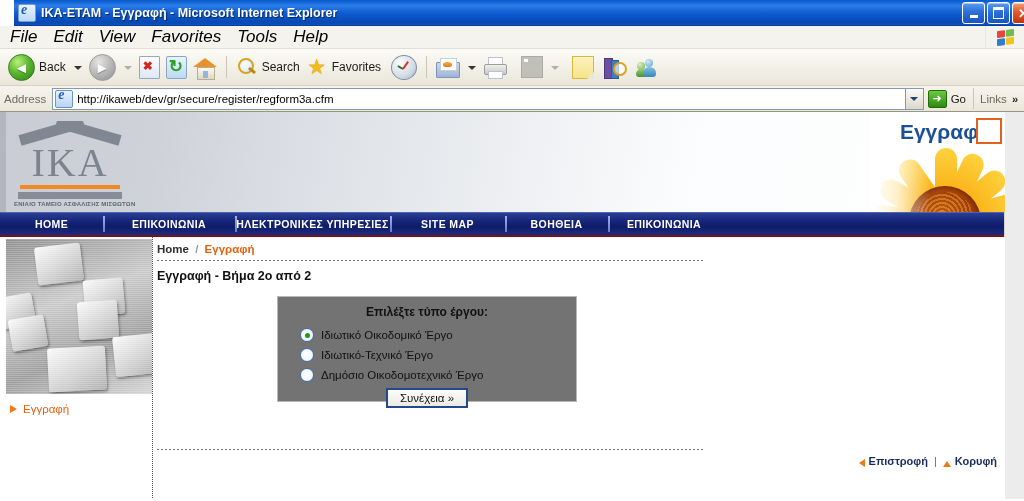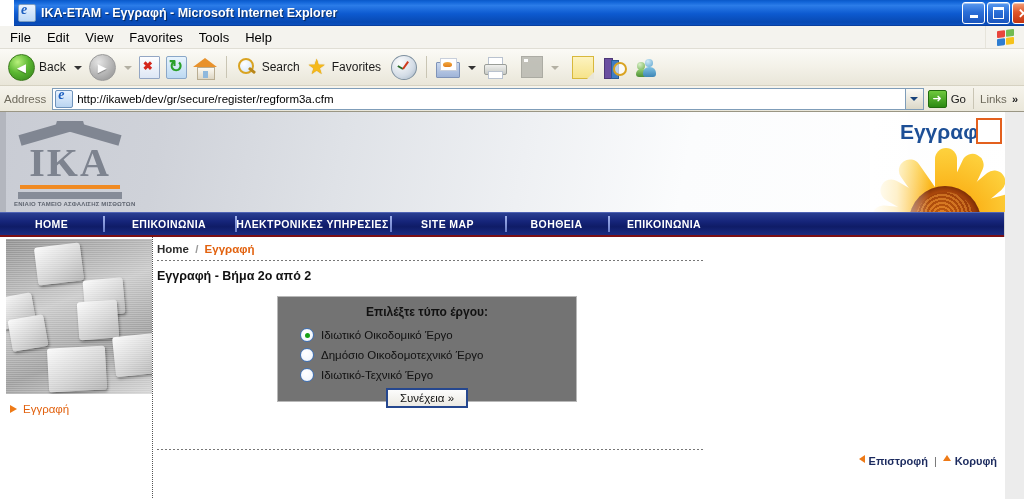--- a/index.html
+++ b/index.html
@@ -43,21 +43,21 @@
   .wbtn .glyph-min{width:8px;height:3px;background:#fff;margin-top:6px;}
   .wbtn .glyph-max{width:9px;height:8px;border:1.5px solid #fff;border-top-width:3px;}
   .wbtn .glyph-cls{font-size:13px;line-height:11px;font-family:"Liberation Sans",sans-serif;}
 
   
   #menubar{
     height:22px;width:1024px;background:#f4f3ee;
     display:flex;align-items:center;position:relative;
     border-bottom:1px solid #e0ded5;
   }
-  #menubar .mi{font-size:13px;color:#000;padding:2px 8px;white-space:nowrap;}
+  #menubar .mi{font-size:17px;color:#000;padding:2px 8px;white-space:nowrap;font-style:italic;}
   #menubar .mi:first-child{margin-left:2px;}
   #flagbox{
     position:absolute;right:0;top:0;width:38px;height:22px;
     background:#f4f3ee;display:flex;align-items:center;justify-content:center;
     border-left:1px solid #e6e4db;
   }
   .msflag{width:17px;height:15px;display:grid;grid-template-columns:1fr 1fr;grid-template-rows:1fr 1fr;gap:1px;transform:skewY(-7deg);}
   .msflag i{display:block;border-radius:1px;}
   .msflag i:nth-child(1){background:#e8453c;}
   .msflag i:nth-child(2){background:#72bb53;}
@@ -174,21 +174,21 @@
   #banner{height:100px;width:1005px;position:relative;overflow:hidden;
     background:linear-gradient(100deg,#c9ccd4 0%,#cfd2d9 16%,#dfe2e7 34%,#eef0f3 52%,#fbfcfd 68%,#ffffff 100%);}
   #banner:before{content:"";position:absolute;left:0;top:0;width:6px;height:100px;background:#b3b6be;}
   #logo{position:absolute;left:14px;top:7px;width:112px;height:86px;}
   .lg-roof{position:absolute;left:0;top:2px;width:112px;height:28px;overflow:hidden;}
   .lg-roof:before{content:"";position:absolute;left:6px;top:14px;width:66px;height:11px;background:#808692;
     transform:rotate(-16deg);transform-origin:left center;}
   .lg-roof:after{content:"";position:absolute;right:6px;top:14px;width:66px;height:11px;background:#808692;
     transform:rotate(16deg);transform-origin:right center;}
   .lg-ika{position:absolute;left:2px;top:24px;width:108px;text-align:center;
-    font-family:"Liberation Serif",serif;font-weight:bold;font-size:40px;line-height:40px;
+    font-family:"Liberation Serif",serif;font-weight:normal;font-size:40px;line-height:40px;
     color:#7d838f;letter-spacing:2px;}
   .lg-bar1{position:absolute;left:6px;top:66px;width:100px;height:4px;background:#f08a22;}
   .lg-bar2{position:absolute;left:4px;top:73px;width:104px;height:7px;background:#868c98;}
   .lg-tag{position:absolute;left:0px;top:82px;width:112px;text-align:center;
     font-size:6px;color:#5f6570;letter-spacing:.2px;white-space:nowrap;font-weight:bold;}
   #sunwrap{position:absolute;right:0;top:0;width:135px;height:100px;overflow:hidden;}
   #sun{position:absolute;right:-20px;top:30px;width:160px;height:160px;}
   .petal{position:absolute;left:70px;top:6px;width:22px;height:74px;
     background:linear-gradient(180deg,#fdd23e 0%,#fbb117 60%,#ef8f12 100%);
     border-radius:11px 11px 6px 6px;transform-origin:11px 74px;}
@@ -246,21 +246,21 @@
     background:radial-gradient(circle at 40% 35%,#ffffff,#edf3fb);border:1.5px solid #3f72b8;
     display:flex;align-items:center;justify-content:center;}
   .radio.on:after{content:"";width:5px;height:5px;border-radius:50%;background:#17a017;}
   .optlbl{font-size:11.5px;color:#111;}
   #submitwrap{display:flex;justify-content:center;margin-top:5px;}
   #submitbtn{font-size:11.5px;color:#111;background:linear-gradient(180deg,#fcfcfc,#eceae3);
     border:2px solid #25478f;padding:2px 12px;white-space:nowrap;font-family:"Liberation Sans",sans-serif;}
 
   #footline{position:absolute;left:0px;top:212px;width:546px;height:1px;
     background:repeating-linear-gradient(90deg,#777 0 2px,transparent 2px 4px);}
-  #footlinks{position:absolute;right:8px;top:218px;display:flex;align-items:flex-start;
+  #footlinks{position:absolute;right:8px;top:218px;display:flex;align-items:flex-end;
     font-size:11px;white-space:nowrap;color:#1b2a5e;font-weight:bold;}
   #footlinks .tl{width:0;height:0;border-top:4px solid transparent;border-bottom:4px solid transparent;
     border-right:6px solid #ee7a17;margin-right:4px;}
   #footlinks .tu{width:0;height:0;border-left:4px solid transparent;border-right:4px solid transparent;
     border-bottom:6px solid #ee7a17;margin:0 4px 0 0;}
   #footlinks .pipe{color:#6a6a6a;margin:0 6px;font-weight:normal;}
 
   #rightgray{position:absolute;right:0;top:0;width:19px;height:100%;background:#ececec;border-left:1px solid #d2d2d2;}
 </style>
 </head>
@@ -474,25 +474,25 @@
 
         <div id="formbox">
           <div id="fbtitle">Επιλέξτε τύπο έργου:</div>
 
           <div class="opt">
             <span class="radio on"></span>
             <span class="optlbl">Ιδιωτικό Οικοδομικό Έργο</span>
           </div>
           <div class="opt">
             <span class="radio"></span>
-            <span class="optlbl">Δημόσιο Οικοδομοτεχνικό Έργο</span>
+            <span class="optlbl">Ιδιωτικό-Τεχνικό Έργο</span>
           </div>
           <div class="opt">
             <span class="radio"></span>
-            <span class="optlbl">Ιδιωτικό-Τεχνικό Έργο</span>
+            <span class="optlbl">Δημόσιο Οικοδομοτεχνικό Έργο</span>
           </div>
 
           <div id="submitwrap">
             <button id="submitbtn">Συνέχεια »</button>
           </div>
         </div>
 
         <div id="footline"></div>
         <div id="footlinks">
           <span class="tl"></span>

